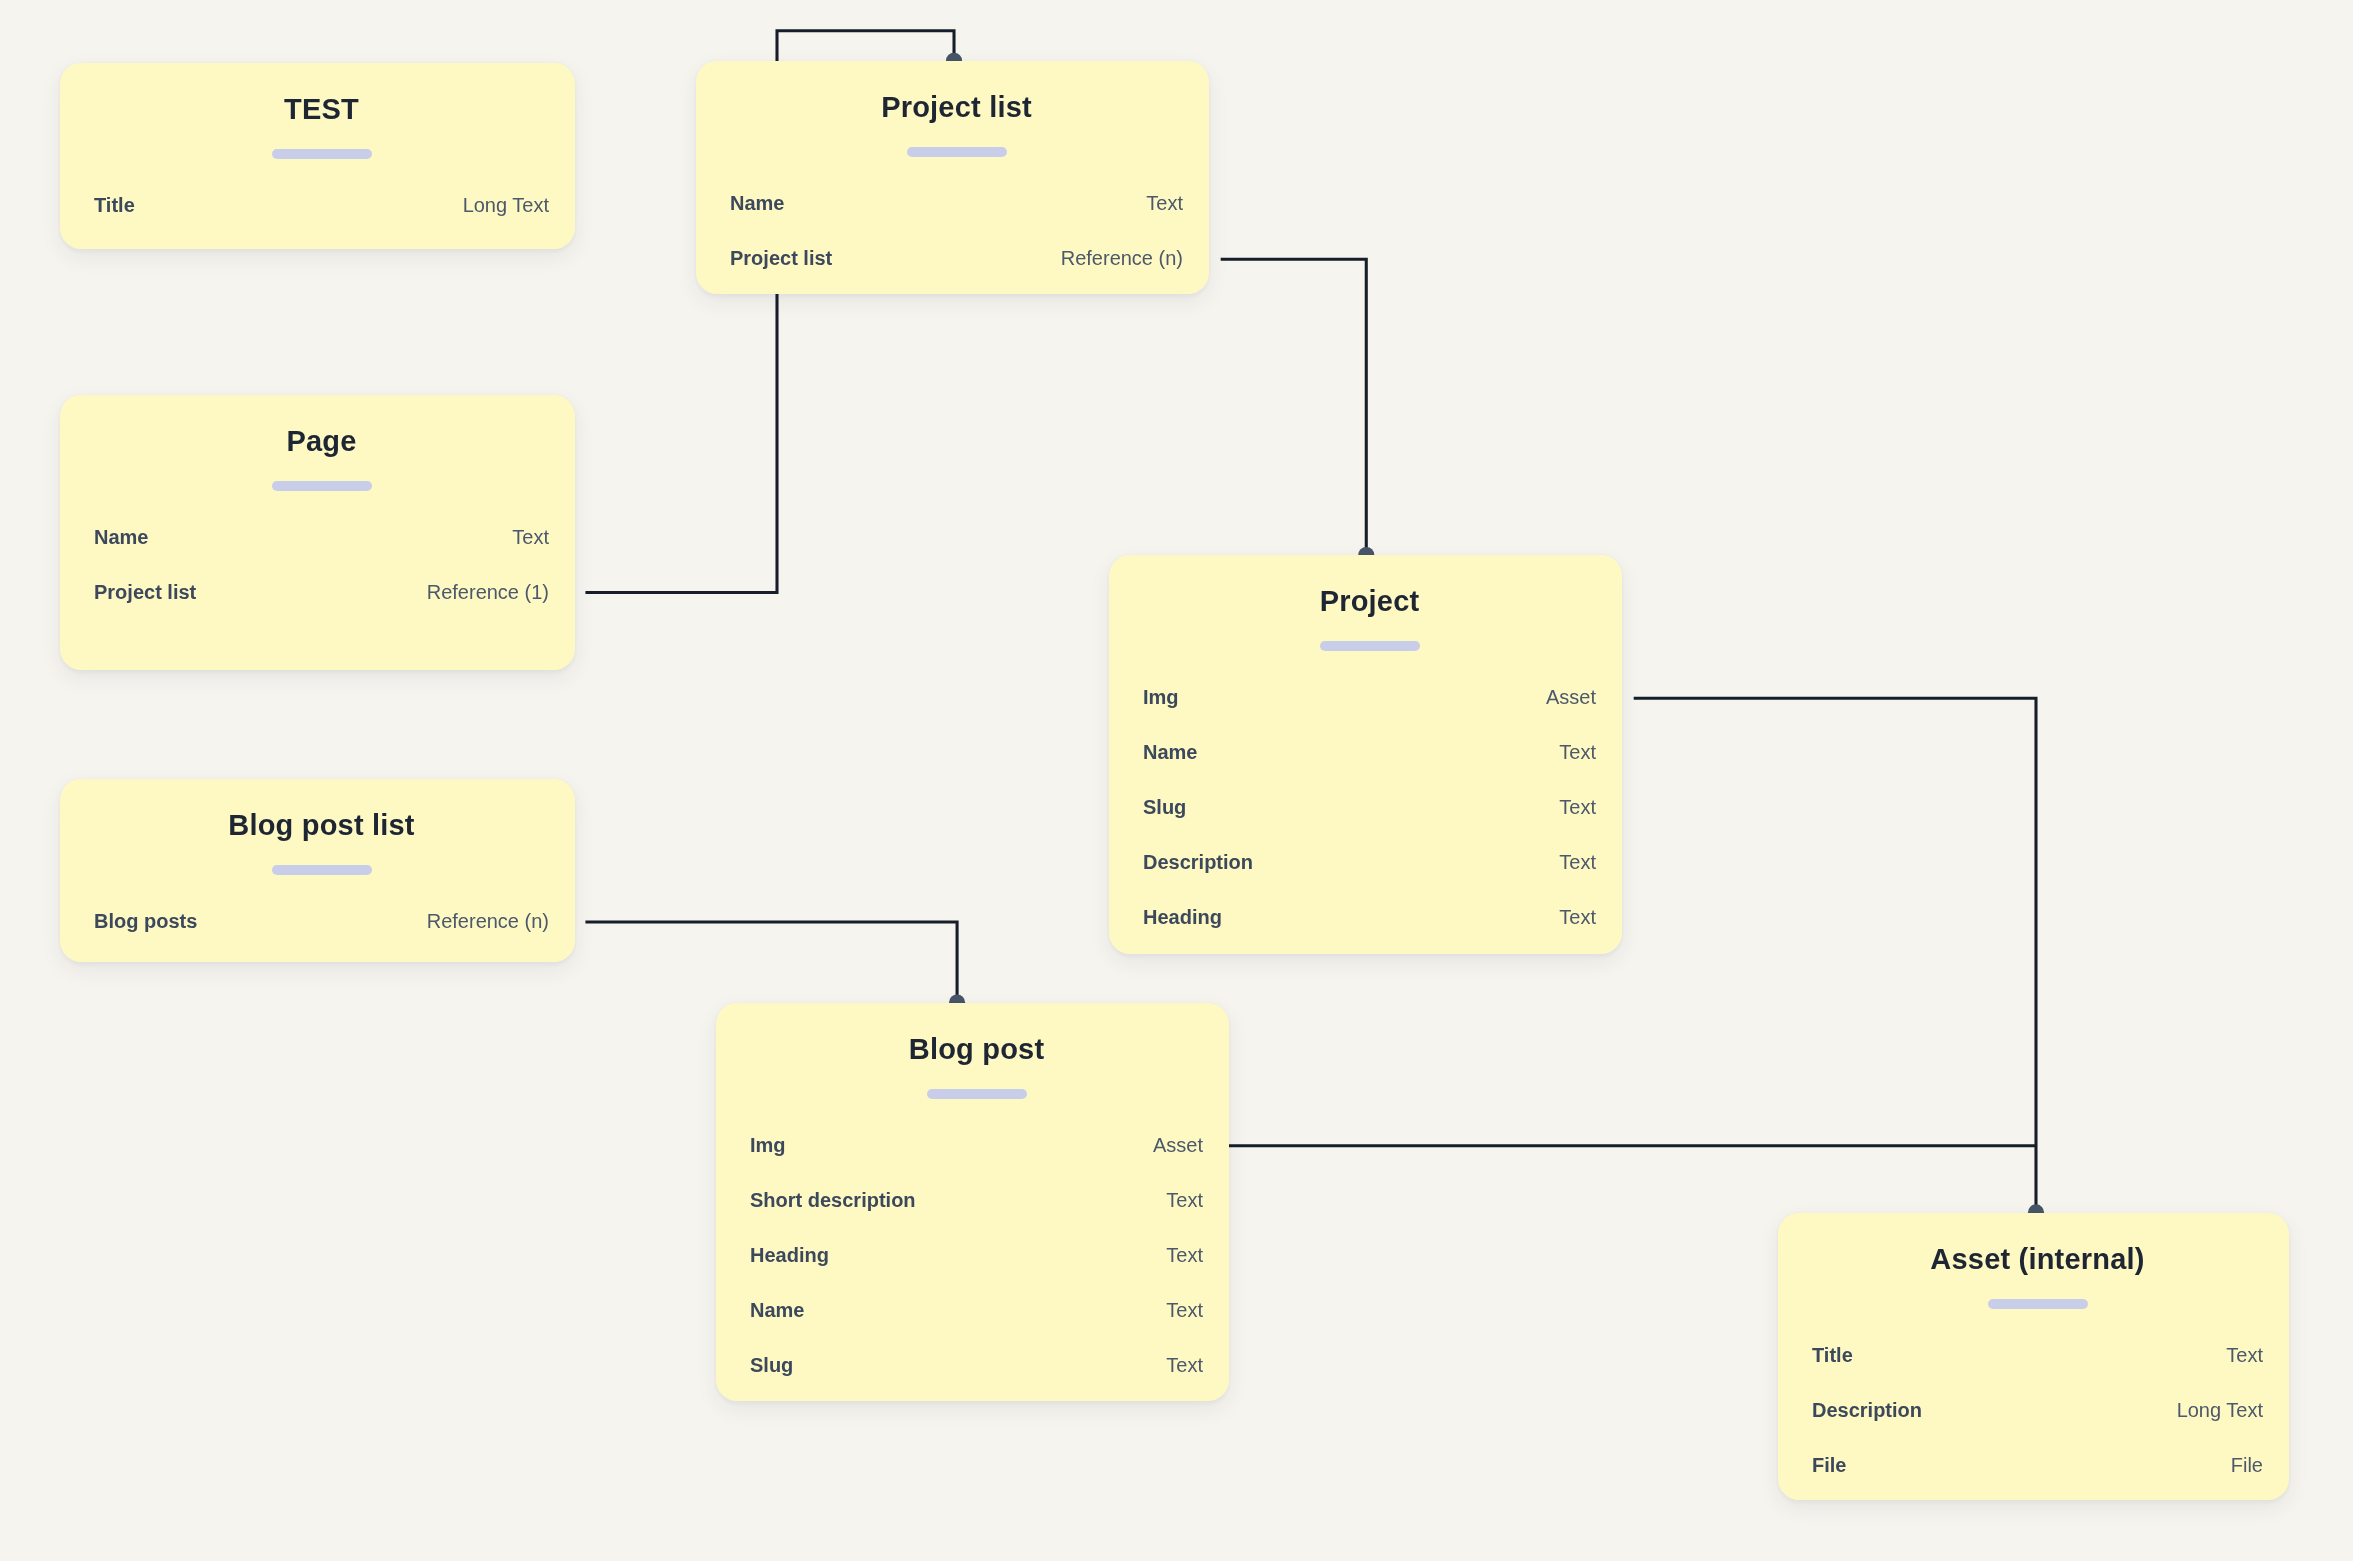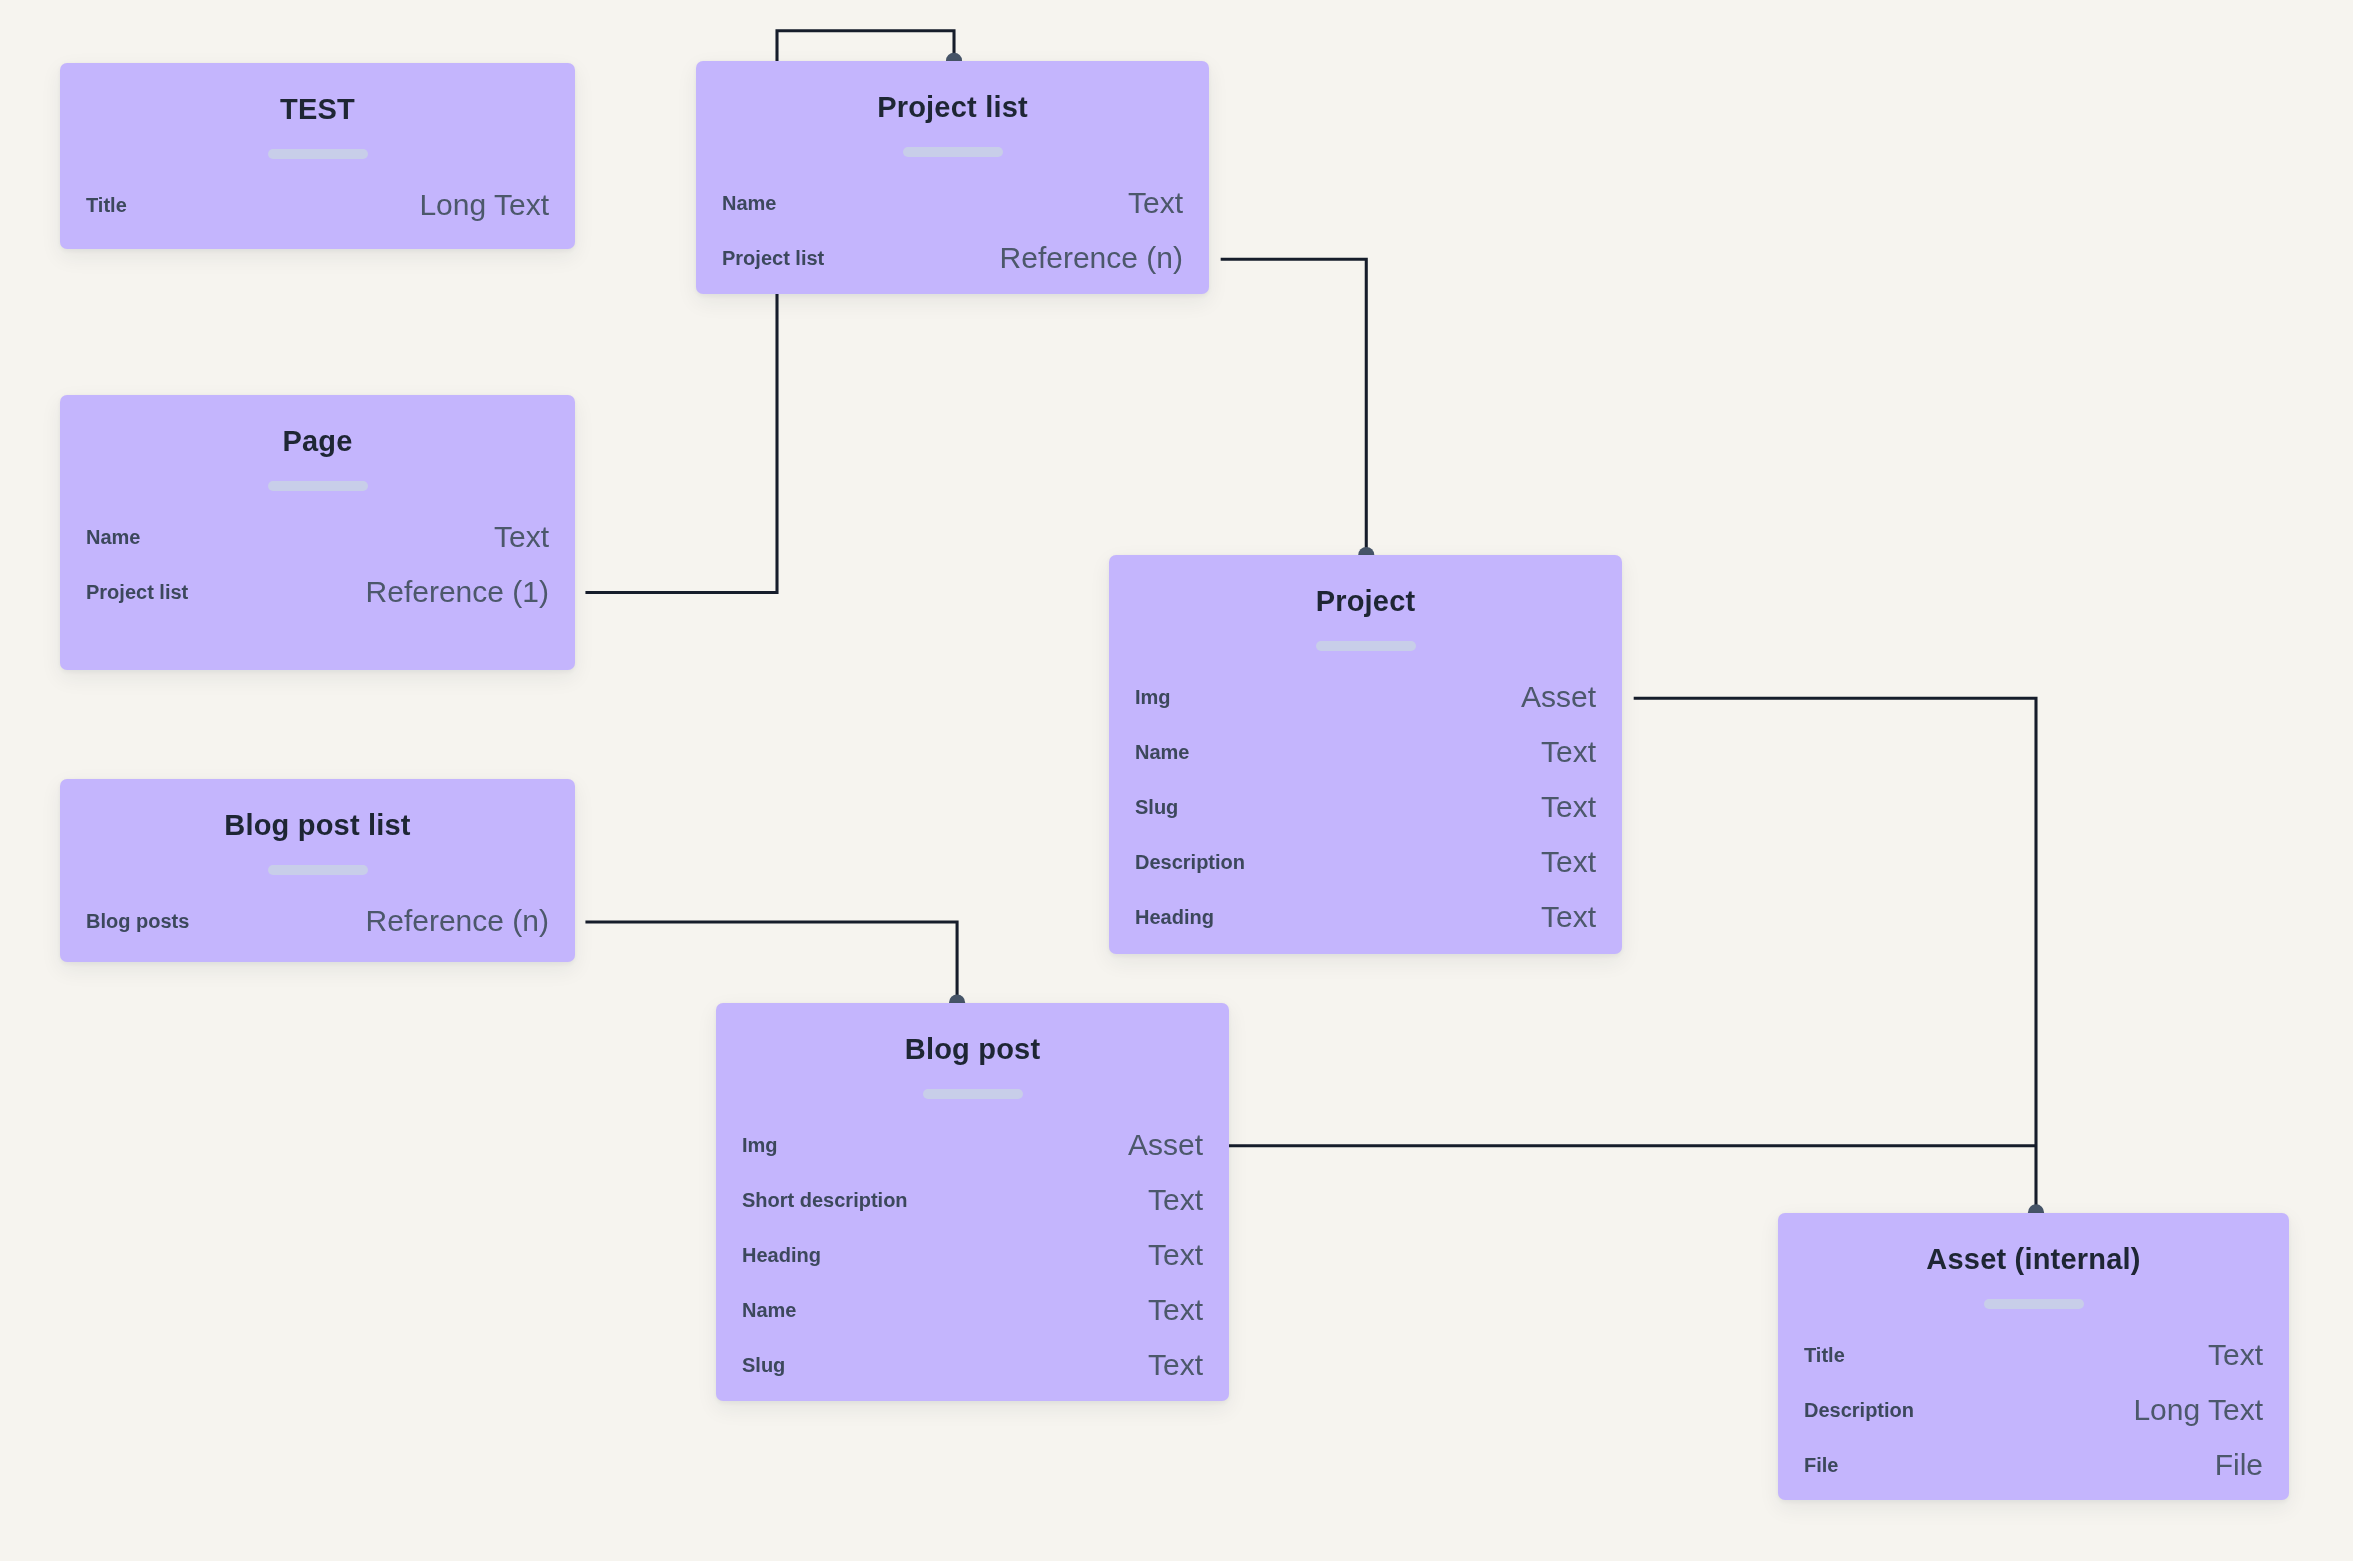--- a/index.html
+++ b/index.html
@@ -6,42 +6,42 @@
   body {
     width:2354px; height:1562px;
     background:#f6f4ef;
     overflow:hidden;
     position:relative;
     font-family:"Liberation Sans", sans-serif;
   }
   .connector-layer { position:absolute; left:0; top:0; z-index:0; }
   .card {
     position:absolute; z-index:1;
-    background:#c4b5fd;
-    border-radius:7px;
+    background:#fef9c3;
+    border-radius:21px;
     box-shadow:0 7.7px 21.5px rgba(28,38,56,.07), 0 1.5px 4.6px rgba(28,38,56,.05);
-    padding:29px 26px 0 26px;
+    padding:29px 26px 0 34px;
     box-sizing:border-box;
   }
   .card-title {
     font-size:29px; line-height:35px; font-weight:700;
     color:#1e2634; text-align:center; letter-spacing:0.2px;
     white-space:nowrap;
   }
   .pill {
     width:100px; height:10.7px; border-radius:5.4px;
     background:#c8cee9; margin:21.5px auto 0 auto;
   }
   .fields { margin-top:18.4px; }
   .field-row {
     height:55px; display:flex; align-items:center;
     justify-content:space-between;
   }
   .field-name { font-size:20px; font-weight:700; color:#3c485c; white-space:nowrap; }
-  .field-type { font-size:30px; font-weight:400; color:#4c586b; white-space:nowrap; }
+  .field-type { font-size:20px; font-weight:400; color:#4c586b; white-space:nowrap; }
 
   #card-test            { left:60px;   top:63px;   width:515px; height:186px; }
   #card-project-list    { left:696px;  top:61px;   width:513px; height:233px; }
   #card-page            { left:60px;   top:395px;  width:515px; height:275px; }
   #card-blog-post-list  { left:60px;   top:779px; width:515px; height:183px; }
   #card-project         { left:1109px; top:555px;  width:513px; height:399px; }
   #card-blog-post       { left:716px;  top:1003px; width:513px; height:398px; }
   #card-asset-internal  { left:1778px; top:1213px; width:511px; height:287px; }
 
   .conn { fill:none; stroke:#161d2b; stroke-width:4; }

